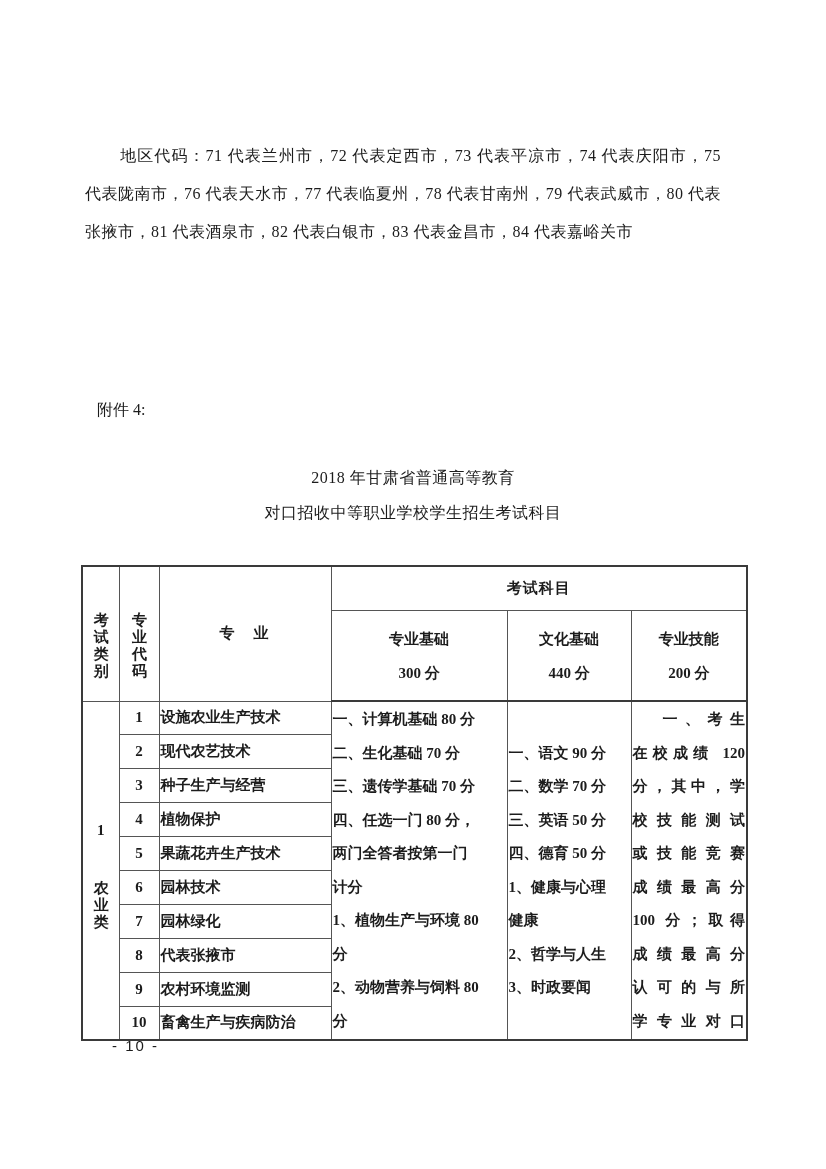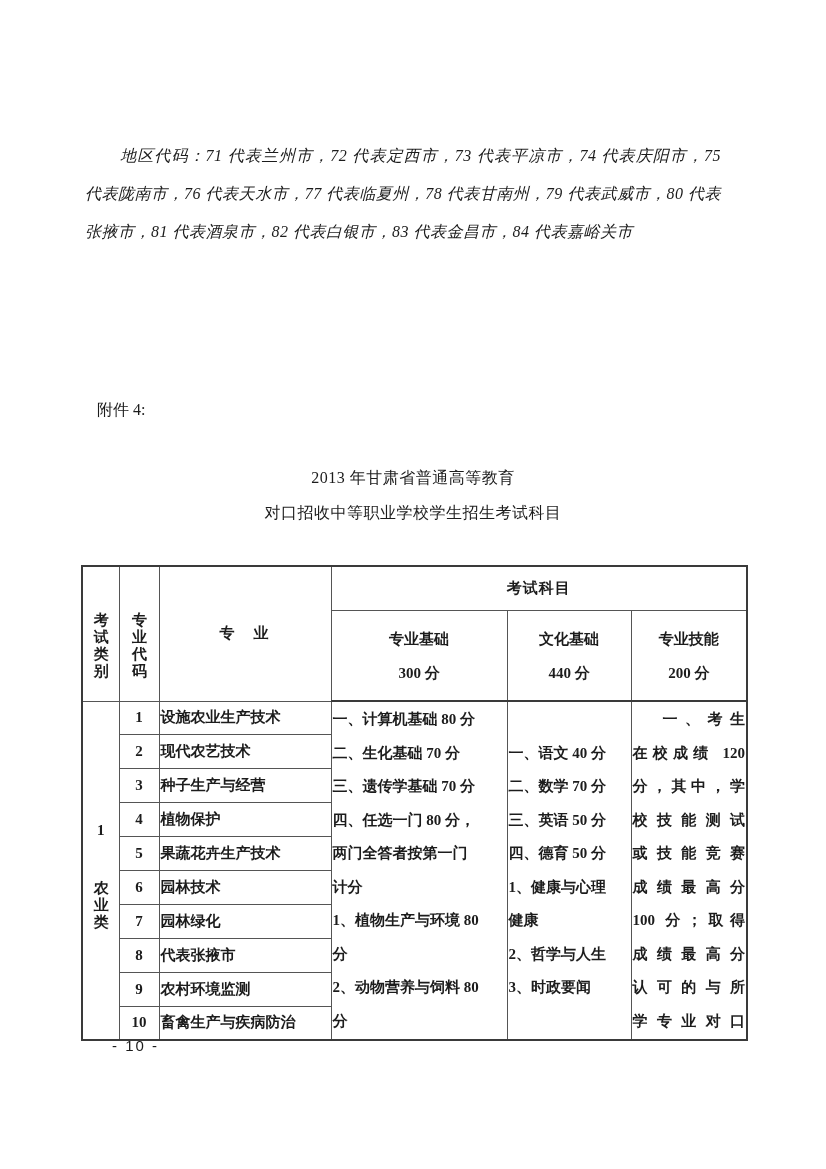--- a/index.html
+++ b/index.html
@@ -10,21 +10,20 @@
     font-family:"Liberation Serif","DejaVu Serif",serif;
     color:#1c1c1c;
     overflow:hidden;
   }
   
   .intro{
     position:absolute;left:85px;top:137px;width:636px;
     font-size:16px;line-height:38px;
     text-align:justify;text-indent:2.2em;
     letter-spacing:0.5px;
-    font-style:italic;
   }
   
   .attachment{
     position:absolute;left:97px;top:399px;
     font-size:16px;line-height:22px;
   }
   
   .doc-title,.doc-subtitle{
     position:absolute;left:0;width:100%;
     text-align:center;font-size:16px;line-height:20px;
@@ -88,21 +87,21 @@
 </style>
 </head>
 <body>
 
 <div class="page">
 
   <div class="intro">地区代码：71 代表兰州市，72 代表定西市，73 代表平凉市，74 代表庆阳市，75 代表陇南市，76 代表天水市，77 代表临夏州，78 代表甘南州，79 代表武威市，80 代表张掖市，81 代表酒泉市，82 代表白银市，83 代表金昌市，84 代表嘉峪关市</div>
 
   <div class="attachment">附件 4:</div>
 
-  <div class="doc-title">2013 年甘肃省普通高等教育</div>
+  <div class="doc-title">2018 年甘肃省普通高等教育</div>
   <div class="doc-subtitle">对口招收中等职业学校学生招生考试科目</div>
 
   <table class="exam">
     <colgroup>
       <col style="width:37px">
         <col style="width:40px">
         <col style="width:172px">
       <col style="width:176px">
         <col style="width:124px">
         <col style="width:116px">
@@ -153,21 +152,21 @@
           <div class="line">三、遗传学基础 70 分</div>
           <div class="line">四、任选一门 80 分，</div>
           <div class="line">两门全答者按第一门</div>
           <div class="line">计分</div>
           <div class="line">1、植物生产与环境 80</div>
           <div class="line">分</div>
           <div class="line">2、动物营养与饲料 80</div>
           <div class="line">分</div>
         </td>
         <td class="lines" rowspan="10">
-          <div class="line">一、语文 40 分</div>
+          <div class="line">一、语文 90 分</div>
           <div class="line">二、数学 70 分</div>
           <div class="line">三、英语 50 分</div>
           <div class="line">四、德育 50 分</div>
           <div class="line">1、健康与心理</div>
           <div class="line">健康</div>
           <div class="line">2、哲学与人生</div>
           <div class="line">3、时政要闻</div>
         </td>
         <td class="lines skill" rowspan="10">
           <div class="line first">一、考生</div>

